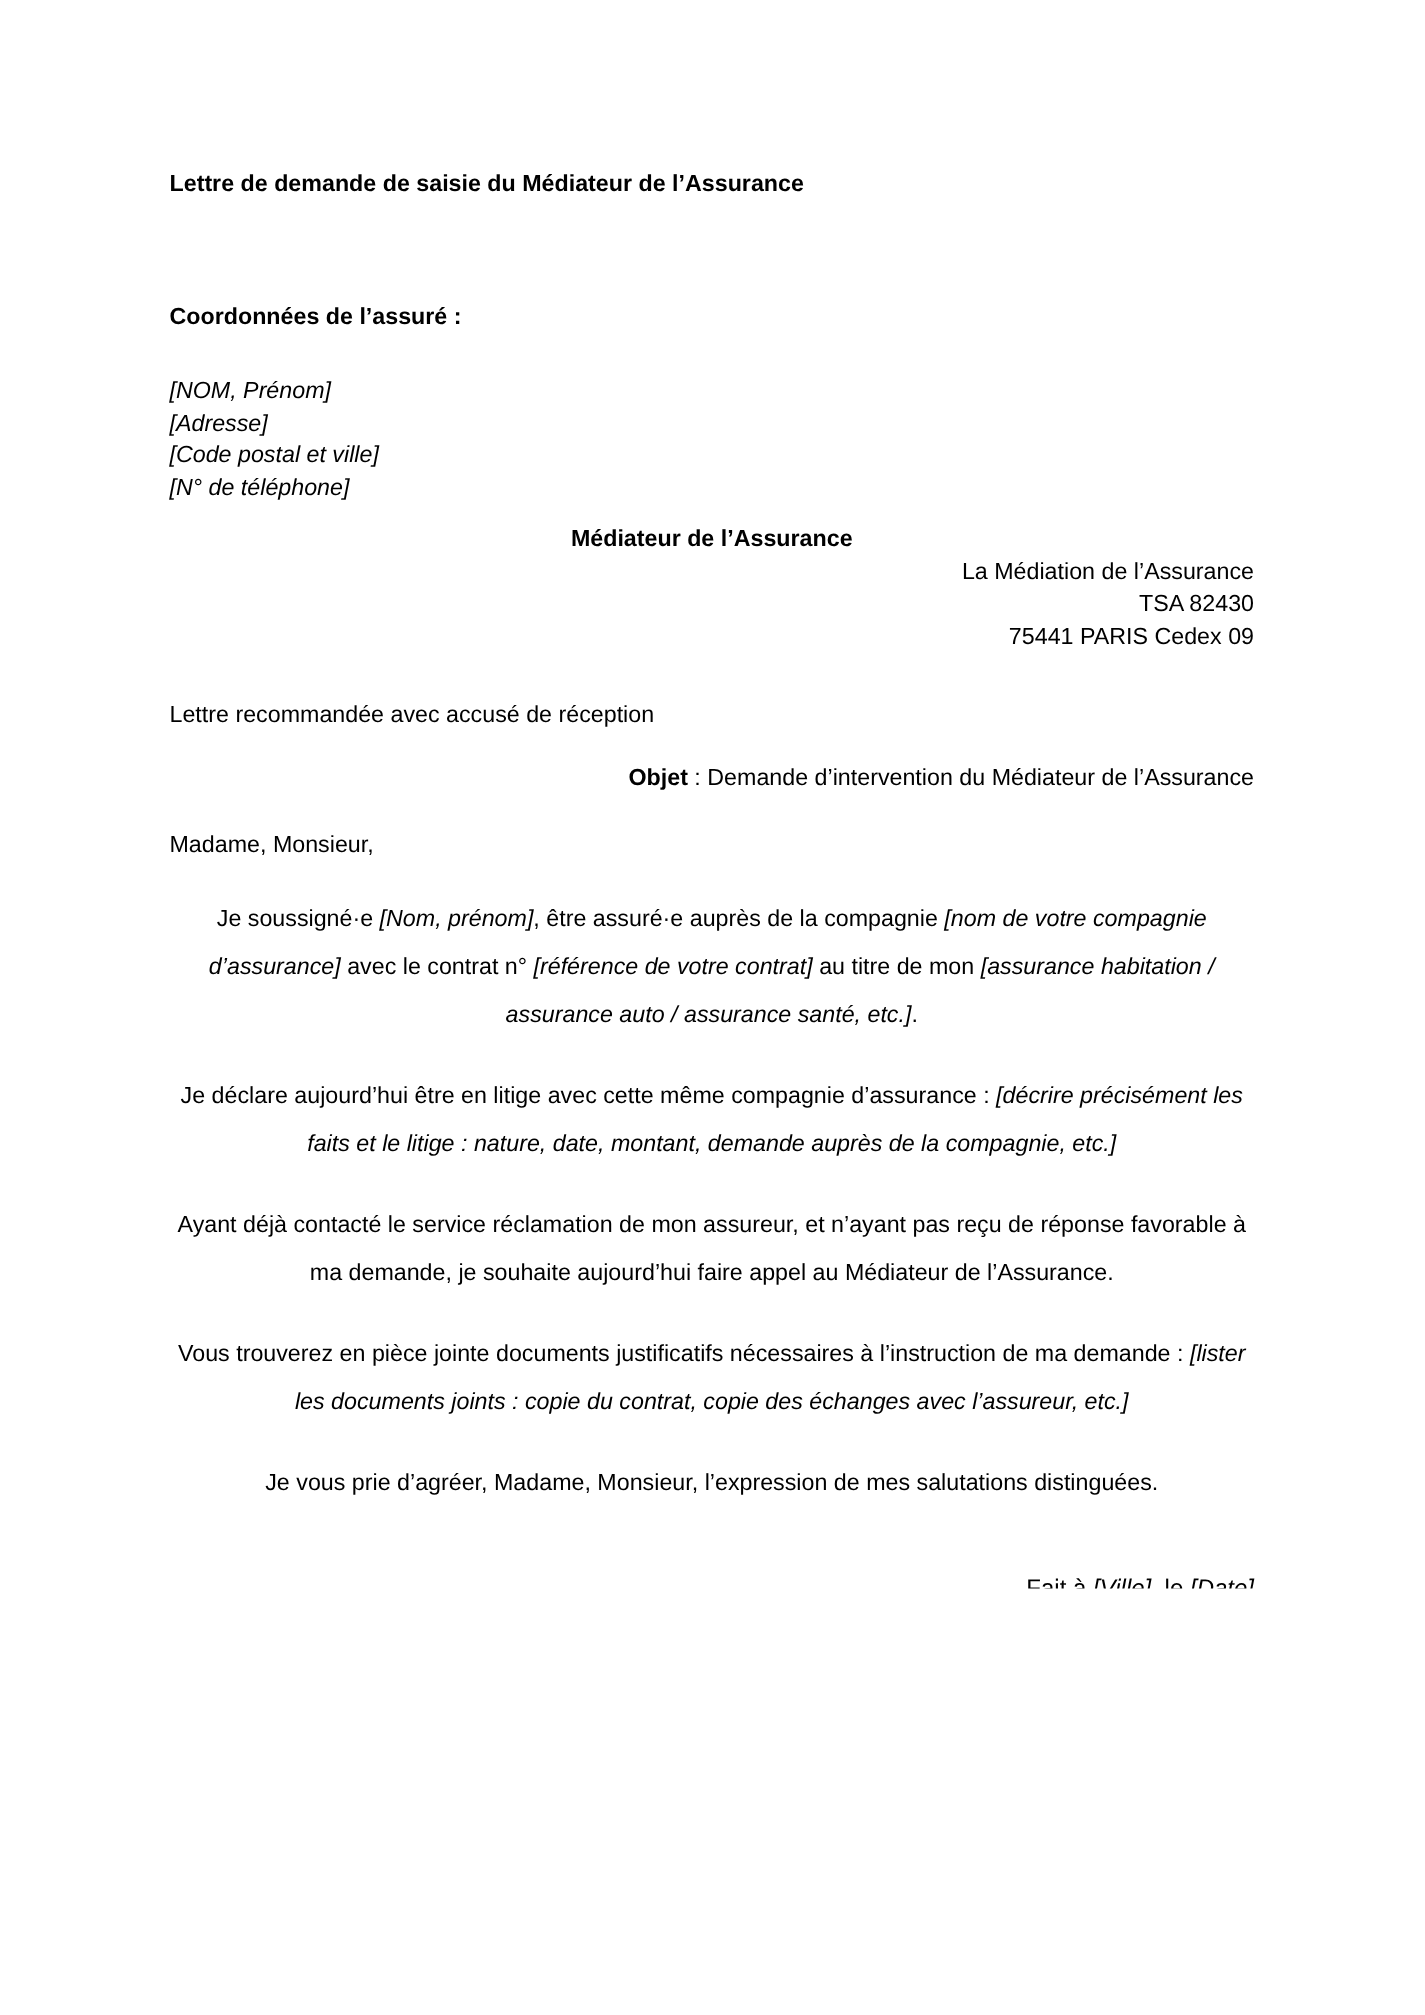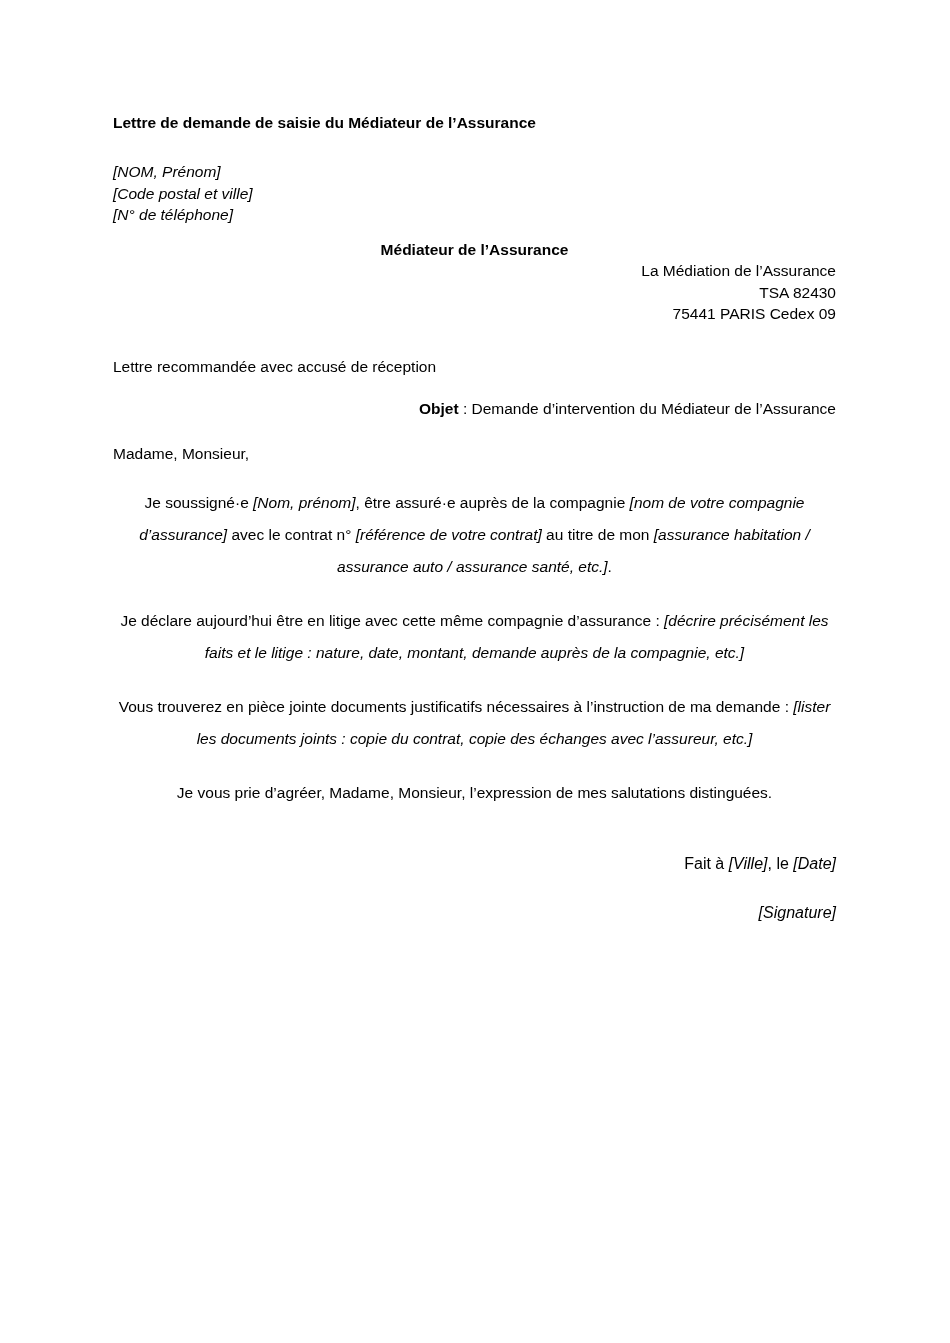--- a/index.html
+++ b/index.html
@@ -112,23 +112,25 @@
   .closing-right.signature  { padding-top: 27px; }
 </style>
 </head>
 <body>
 
 <div class="page">
   <div class="content">
 
     <h1 class="doc-title">Lettre de demande de saisie du Médiateur de l’Assurance</h1>
 
+    <h2 class="section-heading">Coordonnées de l’assuré :</h2>
 
     <div class="sender-block">
       <span class="sender-line">[NOM, Prénom]</span>
+      <span class="sender-line">[Adresse]</span>
       <span class="sender-line">[Code postal et ville]</span>
       <span class="sender-line">[N° de téléphone]</span>
     </div>
 
     <div class="recipient-block">
       <span class="recipient-line is-bold">Médiateur de l’Assurance</span>
       <span class="recipient-line">La Médiation de l’Assurance</span>
       <span class="recipient-line">TSA 82430</span>
       <span class="recipient-line">75441 PARIS Cedex 09</span>
     </div>
@@ -138,20 +140,21 @@
     <p class="subject-line">
       <span class="subject-label">Objet</span><span> : Demande d’intervention du Médiateur de l’Assurance</span>
     </p>
 
     <p class="salutation">Madame, Monsieur,</p>
 
     <p class="body-para"><span>Je soussigné·e </span><span class="ph">[Nom, prénom]</span><span>, être assuré·e auprès de la compagnie </span><span class="ph">[nom de votre compagnie d’assurance]</span><span> avec le contrat n° </span><span class="ph">[référence de votre contrat]</span><span> au titre de mon </span><span class="ph">[assurance habitation / assurance auto / assurance santé, etc.]</span><span>.</span></p>
 
     <p class="body-para"><span>Je déclare aujourd’hui être en litige avec cette même compagnie d’assurance : </span><span class="ph">[décrire précisément les faits et le litige : nature, date, montant, demande auprès de la compagnie, etc.]</span></p>
 
+    <p class="body-para"><span>Ayant déjà contacté le service réclamation de mon assureur, et n’ayant pas reçu de réponse favorable à ma demande, je souhaite aujourd’hui faire appel au Médiateur de l’Assurance.</span></p>
 
     <p class="body-para"><span>Vous trouverez en pièce jointe documents justificatifs nécessaires à l’instruction de ma demande : </span><span class="ph">[lister les documents joints : copie du contrat, copie des échanges avec l’assureur, etc.]</span></p>
 
     <p class="body-para"><span>Je vous prie d’agréer, Madame, Monsieur, l’expression de mes salutations distinguées.</span></p>
 
     <p class="closing-right place-date"><span>Fait à </span><span class="ph">[Ville]</span><span>, le </span><span class="ph">[Date]</span></p>
 
     <p class="closing-right signature"><span class="ph">[Signature]</span></p>
 
   </div>

